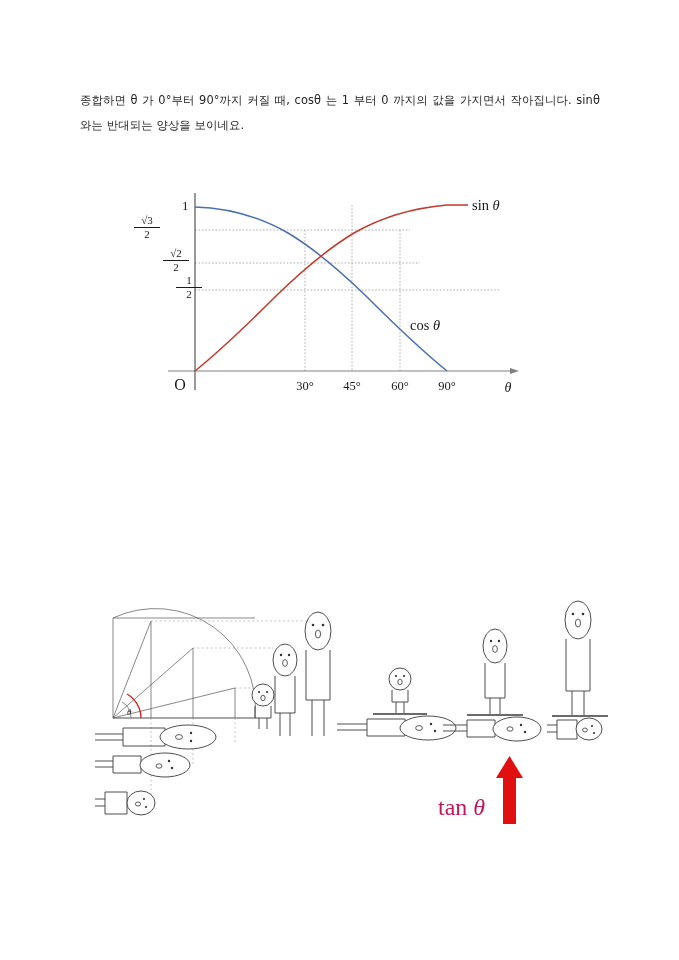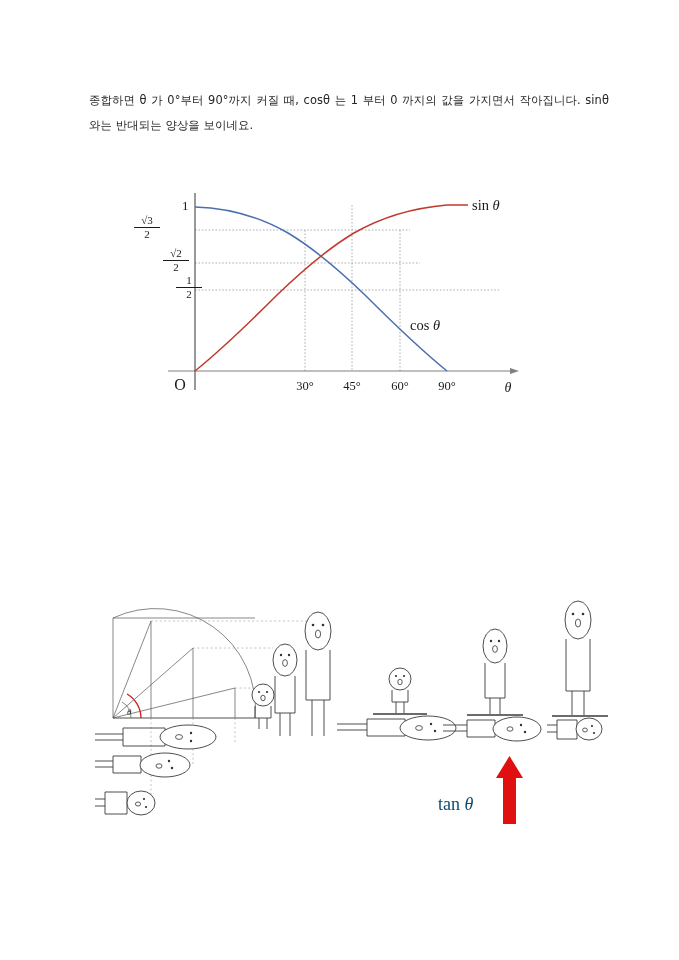--- a/index.html
+++ b/index.html
@@ -26,21 +26,20 @@
     position: absolute;
     left: 80px;
     width: 520px;
     font-family: "DejaVu Sans", "Liberation Sans", sans-serif;
     font-size: 11.4px;
     line-height: 25px;
     color: #242424;
     text-align: justify;
     text-justify: inter-word;
     letter-spacing: 0.1px;
-    margin-left: 9px;
   }
   #para-1 { top: 88px; }
   #para-2 { top: 452px; }
 
   
   .chart-wrap {
     position: absolute;
     left: 110px;
     top: 175px;
     width: 460px;
@@ -119,22 +118,22 @@
     stroke-width: 0.7;
     fill: none;
     stroke-dasharray: 2 2.4;
   }
   .ground { stroke: #3a3a3a; stroke-width: 1.4; }
   .red-ink { stroke: #d02020; stroke-width: 1.3; fill: none; }
   .arrow-red { fill: #e01010; }
   .tan-label {
     position: absolute;
     font-family: "Liberation Serif", "DejaVu Serif", serif;
-    font-size: 18px;
-    color: #0c4a6e;
+    font-size: 24px;
+    color: #be185d;
     white-space: nowrap;
   }
   .tan-label .ital { font-style: italic; }
   .theta-mark {
     font-family: "Liberation Serif", "DejaVu Serif", serif;
     font-size: 9px;
     font-style: italic;
     fill: #222222;
   }
 </style>

